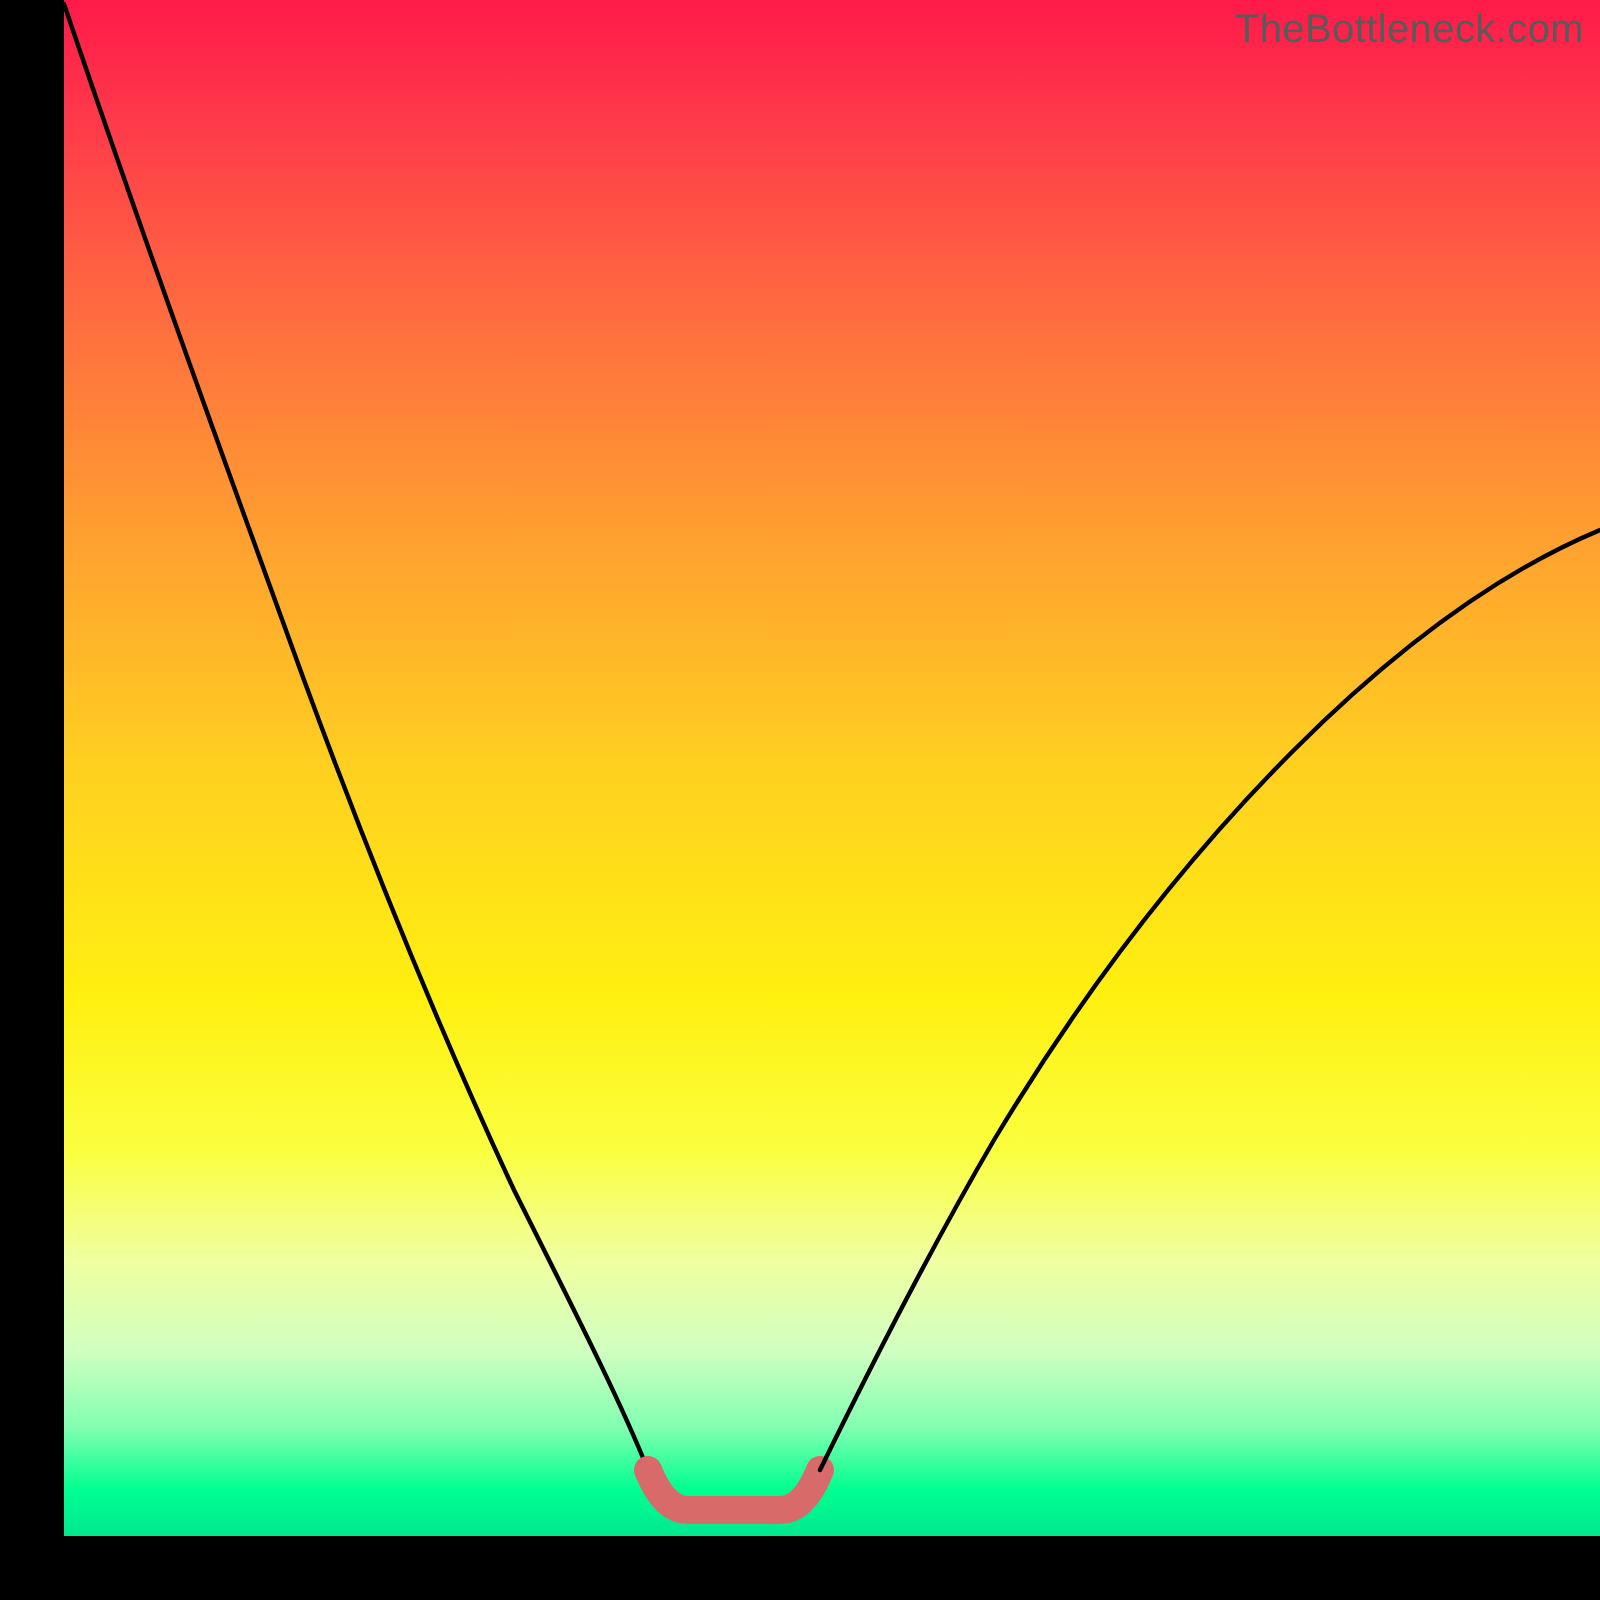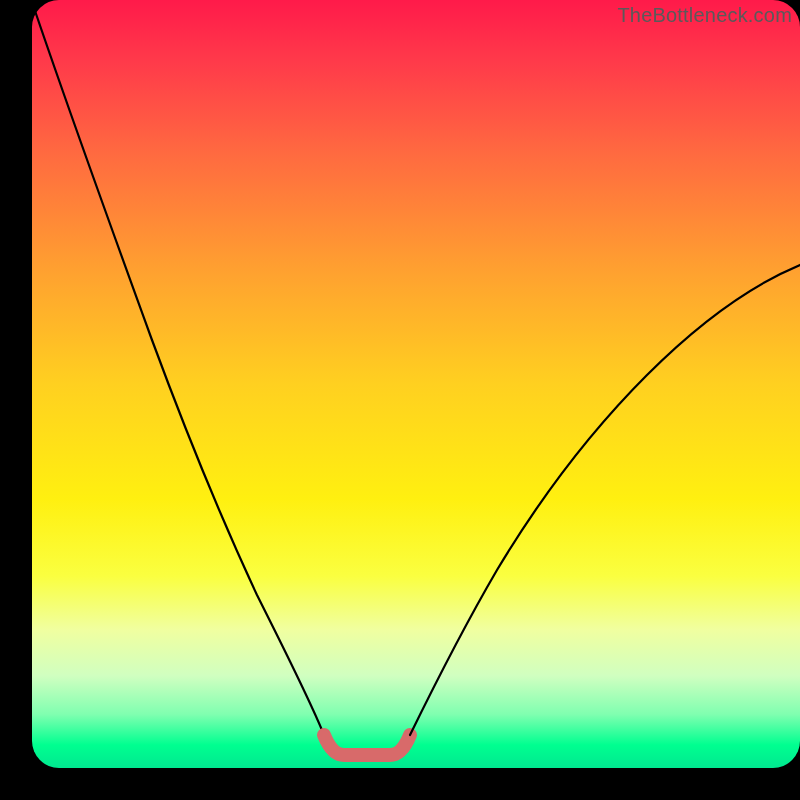--- a/index.html
+++ b/index.html
@@ -19,21 +19,20 @@
       #ffa030 35%,
       #ffd020 50%,
       #fff010 65%,
       #faff40 75%,
       #f0ffa0 82%,
       #d0ffc0 88%,
       #80ffb0 93%,
       #00ff90 97%,
       #00e890 100%
     );
-    border-radius: 27px;
   }
   
   .watermark {
     position: absolute;
     top: 4px;
     right: 8px;
     font-family: Arial, Helvetica, sans-serif;
     font-size: 20px;
     font-weight: 500;
     color: #5a5a5a;

